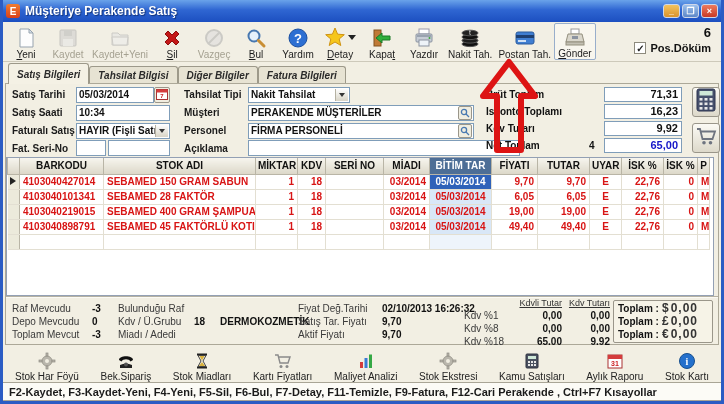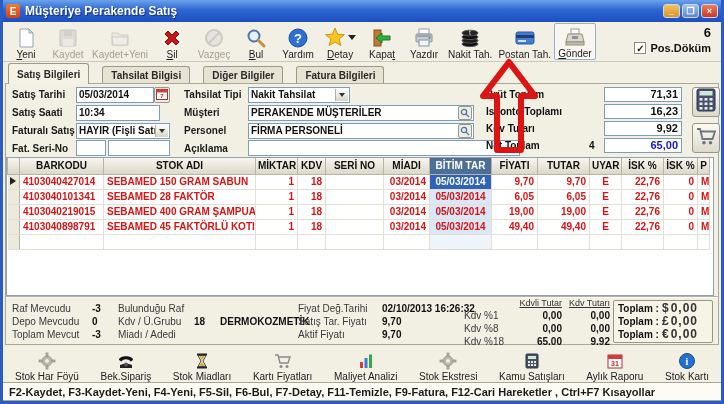--- a/index.html
+++ b/index.html
@@ -33,22 +33,22 @@
   .detay-wrap { display:flex; align-items:center; }
   .caret { width:0; height:0; border-left:4px solid transparent; border-right:4px solid transparent;
     border-top:5px solid #222; margin-left:2px; }
   .tb-right { margin-left:auto; display:flex; flex-direction:column; align-items:flex-end; padding:2px 8px 0 0; }
   .rec-count { font-size:13px; font-weight:bold; color:#111; }
   .posdokum { display:flex; align-items:center; gap:4px; font-size:11px; font-weight:bold; color:#111; margin-top:2px; }
   .cbx { width:12px; height:12px; background:#fff; border:1px solid #8d8a7d; font-size:10px; line-height:11px;
     text-align:center; color:#222; }
 
   
-  .tabstrip { position:absolute; top:63px; left:2px; right:2px; height:21px; display:flex; gap:13px;
-    align-items:flex-end; padding-left:3px; }
+  .tabstrip { position:absolute; top:63px; left:2px; right:2px; height:21px; display:flex; gap:0;
+    align-items:flex-end; padding-left:3px;font-style:italic; }
   .tab { height:18px; padding:0 8px; font-size:10px; font-weight:bold; color:#2a2a2a; background:#e7e3d3;
     border:1px solid #9d998a; border-bottom:none; border-radius:3px 3px 0 0; display:flex; align-items:center; }
   .tab.active { height:21px; background:#f4f1e5; position:relative; z-index:3; }
 
   
   .page { position:absolute; top:83px; left:2px; right:2px; height:262px; background:#f2efe3;
     border:1px solid #aca898; }
 
   
   .form-area { position:absolute; top:0; left:0; right:0; height:73px; }
@@ -295,21 +295,21 @@
       <div class="ffield" style="left:70px;top:3px;width:78px">05/03/2014</div>
       <div class="fbtn" style="left:148px;top:3px">
           <span><svg width="12" height="12" viewBox="0 0 12 12">
               <rect x="0.5" y="1.5" width="11" height="10" fill="#fff" stroke="#a33"></rect>
               <rect x="0.5" y="1.5" width="11" height="3" fill="#d43c3c"></rect>
               <text x="6" y="10" text-anchor="middle" font-size="6" font-weight="bold" fill="#c22" font-family="Liberation Sans, sans-serif">7</text>
             </svg></span>
         </div>
 
       <div class="flabel" style="left:6px;top:21px;width:62px">Satış Saati</div>
-      <div class="ffield" style="left:70px;top:21px;width:84px">10:34</div>
+      <div class="ffield" style="left:70px;top:21px;width:94px">10:34</div>
 
       <div class="flabel" style="left:6px;top:39px;width:64px">Faturalı Satış</div>
       <div class="ffield" style="left:70px;top:39px;width:94px;padding-right:14px"><span>HAYIR (Fişli Satış</span><span class="ddown">
             <i></i>
           </span></div>
 
       <div class="flabel" style="left:6px;top:57px;width:62px">Fat. Seri-No</div>
       <div class="ffield" style="left:70px;top:56px;width:30px"></div>
       <div class="ffield" style="left:102px;top:56px;width:62px"></div>
 
@@ -641,20 +641,20 @@
           <svg width="18" height="18" viewBox="0 0 18 18">
             <circle cx="9" cy="9" r="7.5" fill="#2470cc" stroke="#17508f"></circle>
             <text x="9" y="13" text-anchor="middle" font-size="10" font-weight="bold" fill="#fff" font-family="Liberation Serif, serif">i</text>
           </svg>
         </span>
       <span>Stok Kartı</span>
     </div>
   </div>
 
   <div class="shortcutbar">
-    <span>F2-Kaydet,  F3-Kaydet-Yeni,  F4-Yeni,  F5-Sil,  F6-Bul,  F7-Detay,  F11-Temizle,  F9-Fatura, F12-Cari Hareketler , Ctrl+F7 Kısayollar</span>
+    <span>F2-Kaydet,  F3-Kaydet-Yeni,  F4-Yeni,  F5-Sil,  F6-Bul,  F7-Detay,  F11-Temizle,  F9-Fatura, F12-Cari Perakende , Ctrl+F7 Kısayollar</span>
   </div>
 
   <svg class="red-arrow" width="60" height="96" viewBox="0 0 60 96">
     <path d="M30 4 L56 38 L42 38 L42 92 L18 92 L18 38 L4 38 Z" fill="none" stroke="#dd1414" stroke-width="6" stroke-linejoin="round"></path>
   </svg>
 
 </div>
 
 </body></html>

